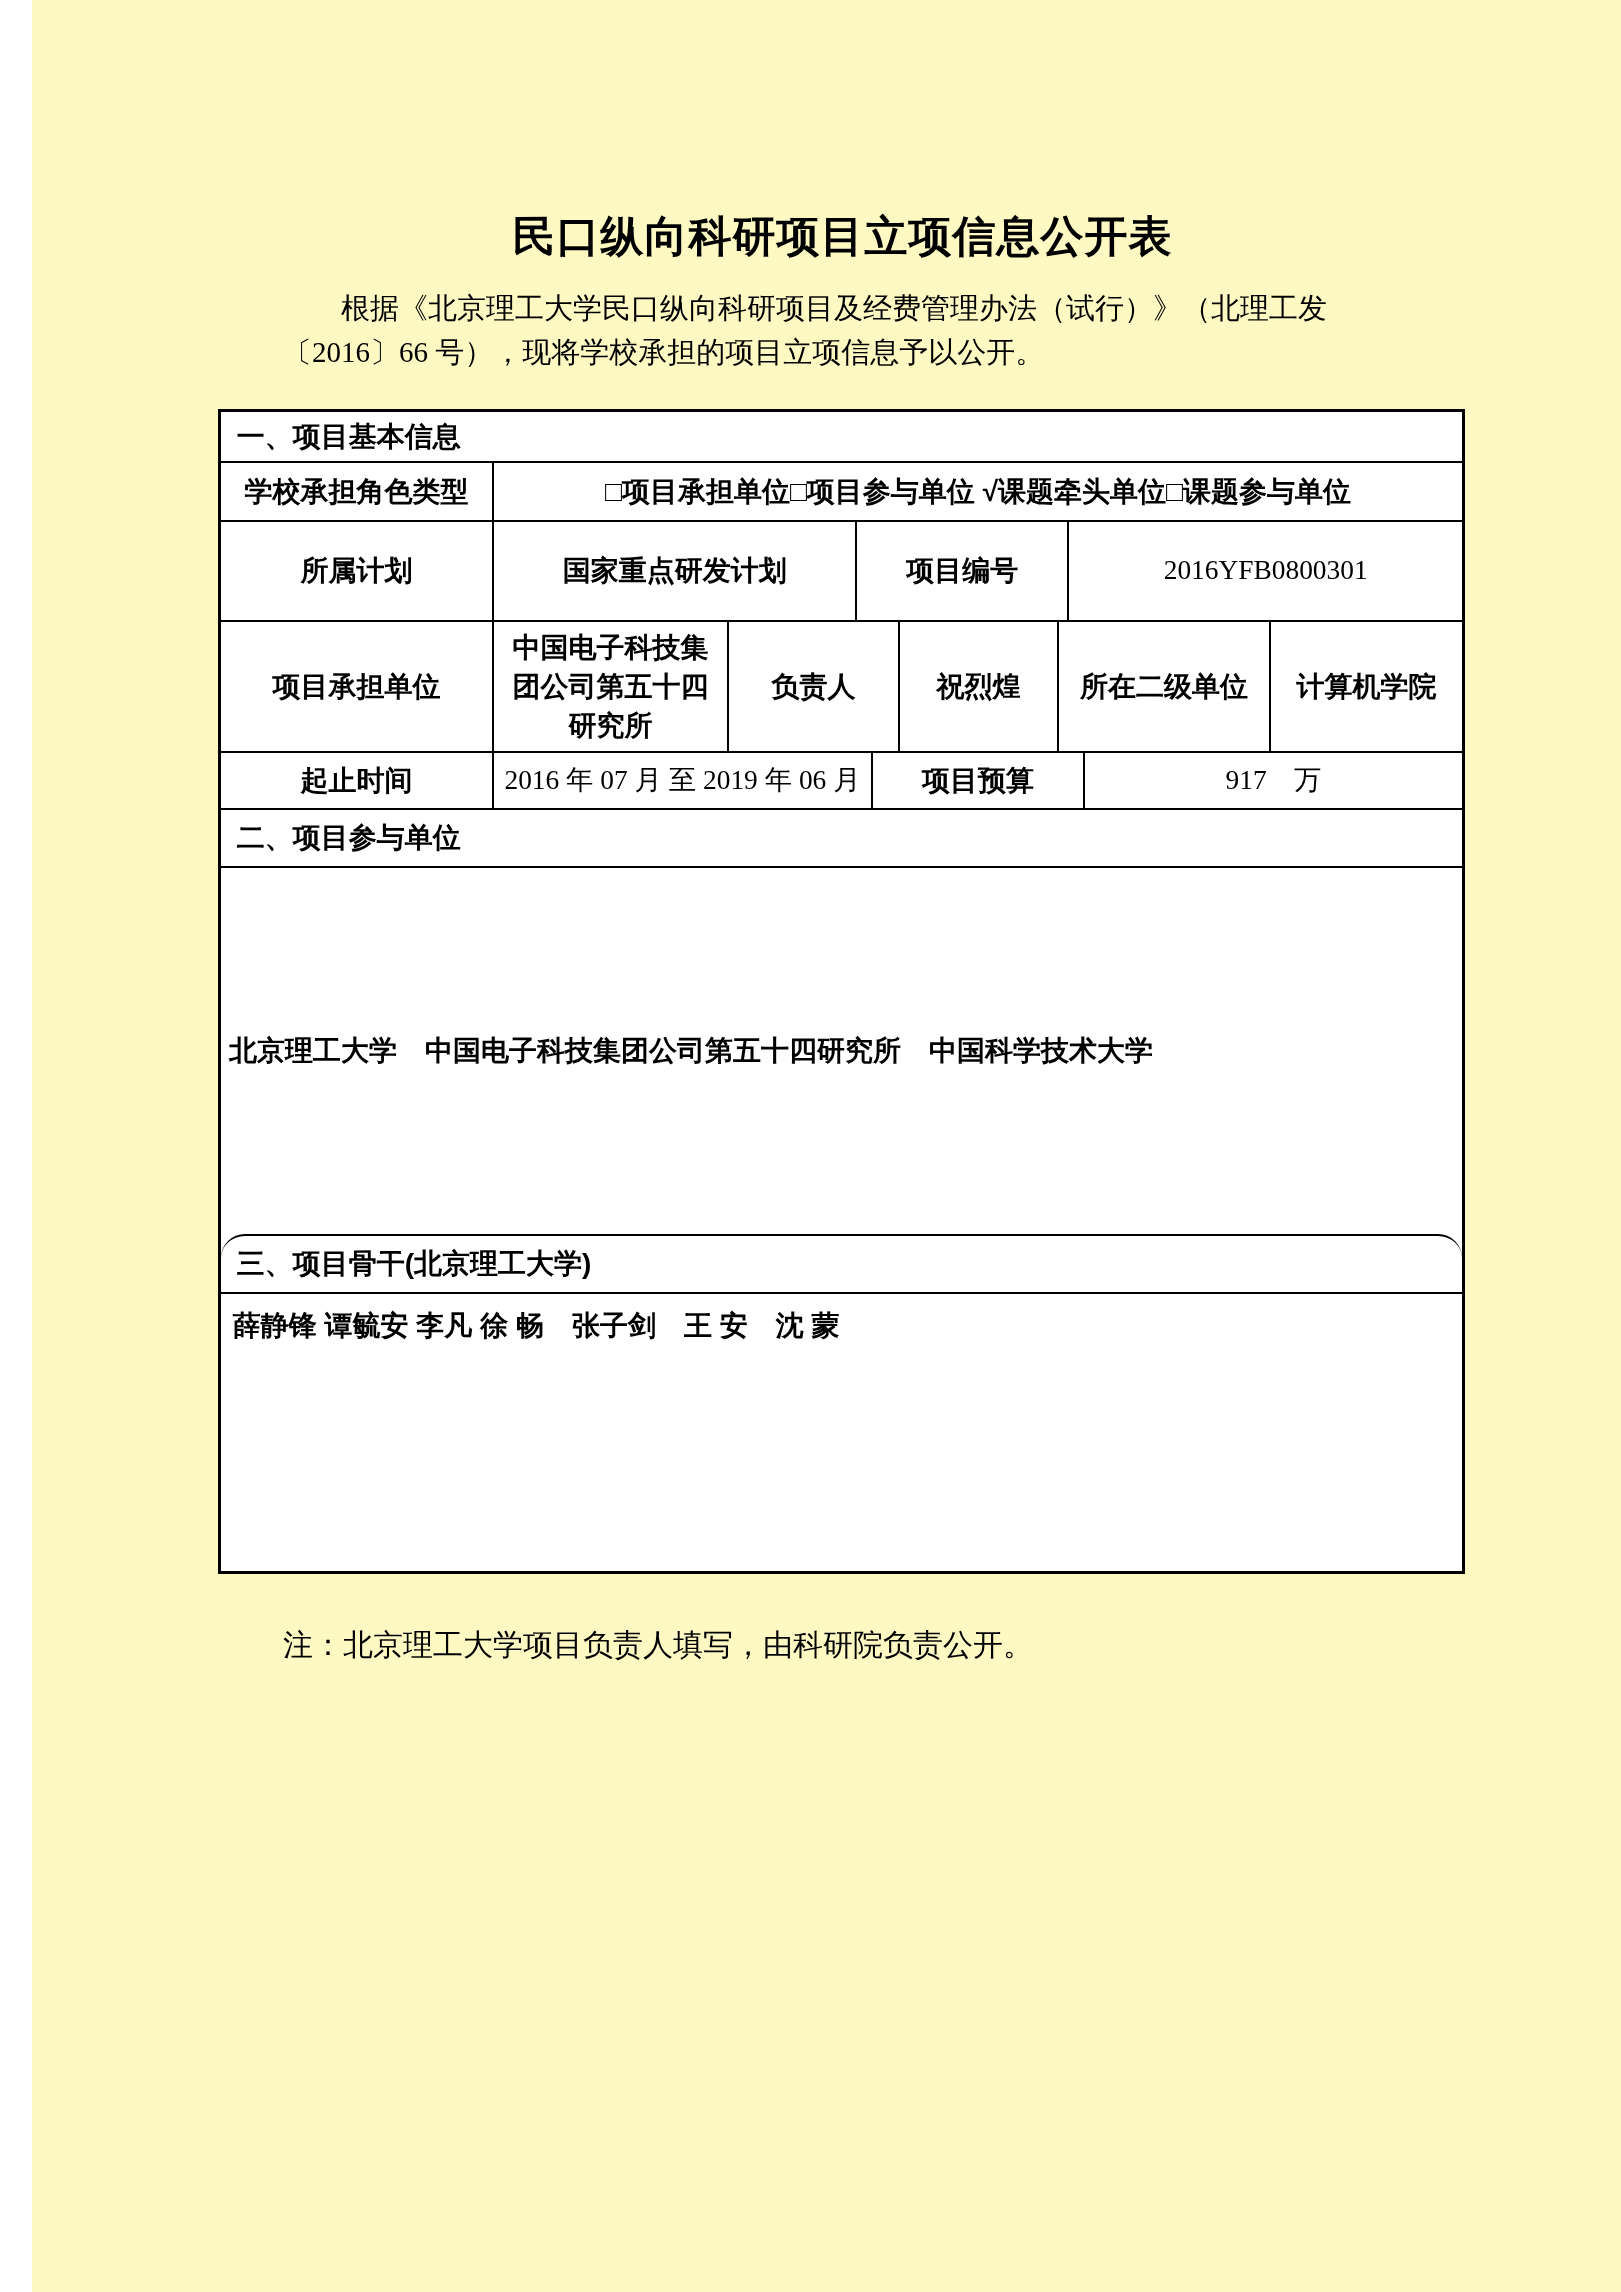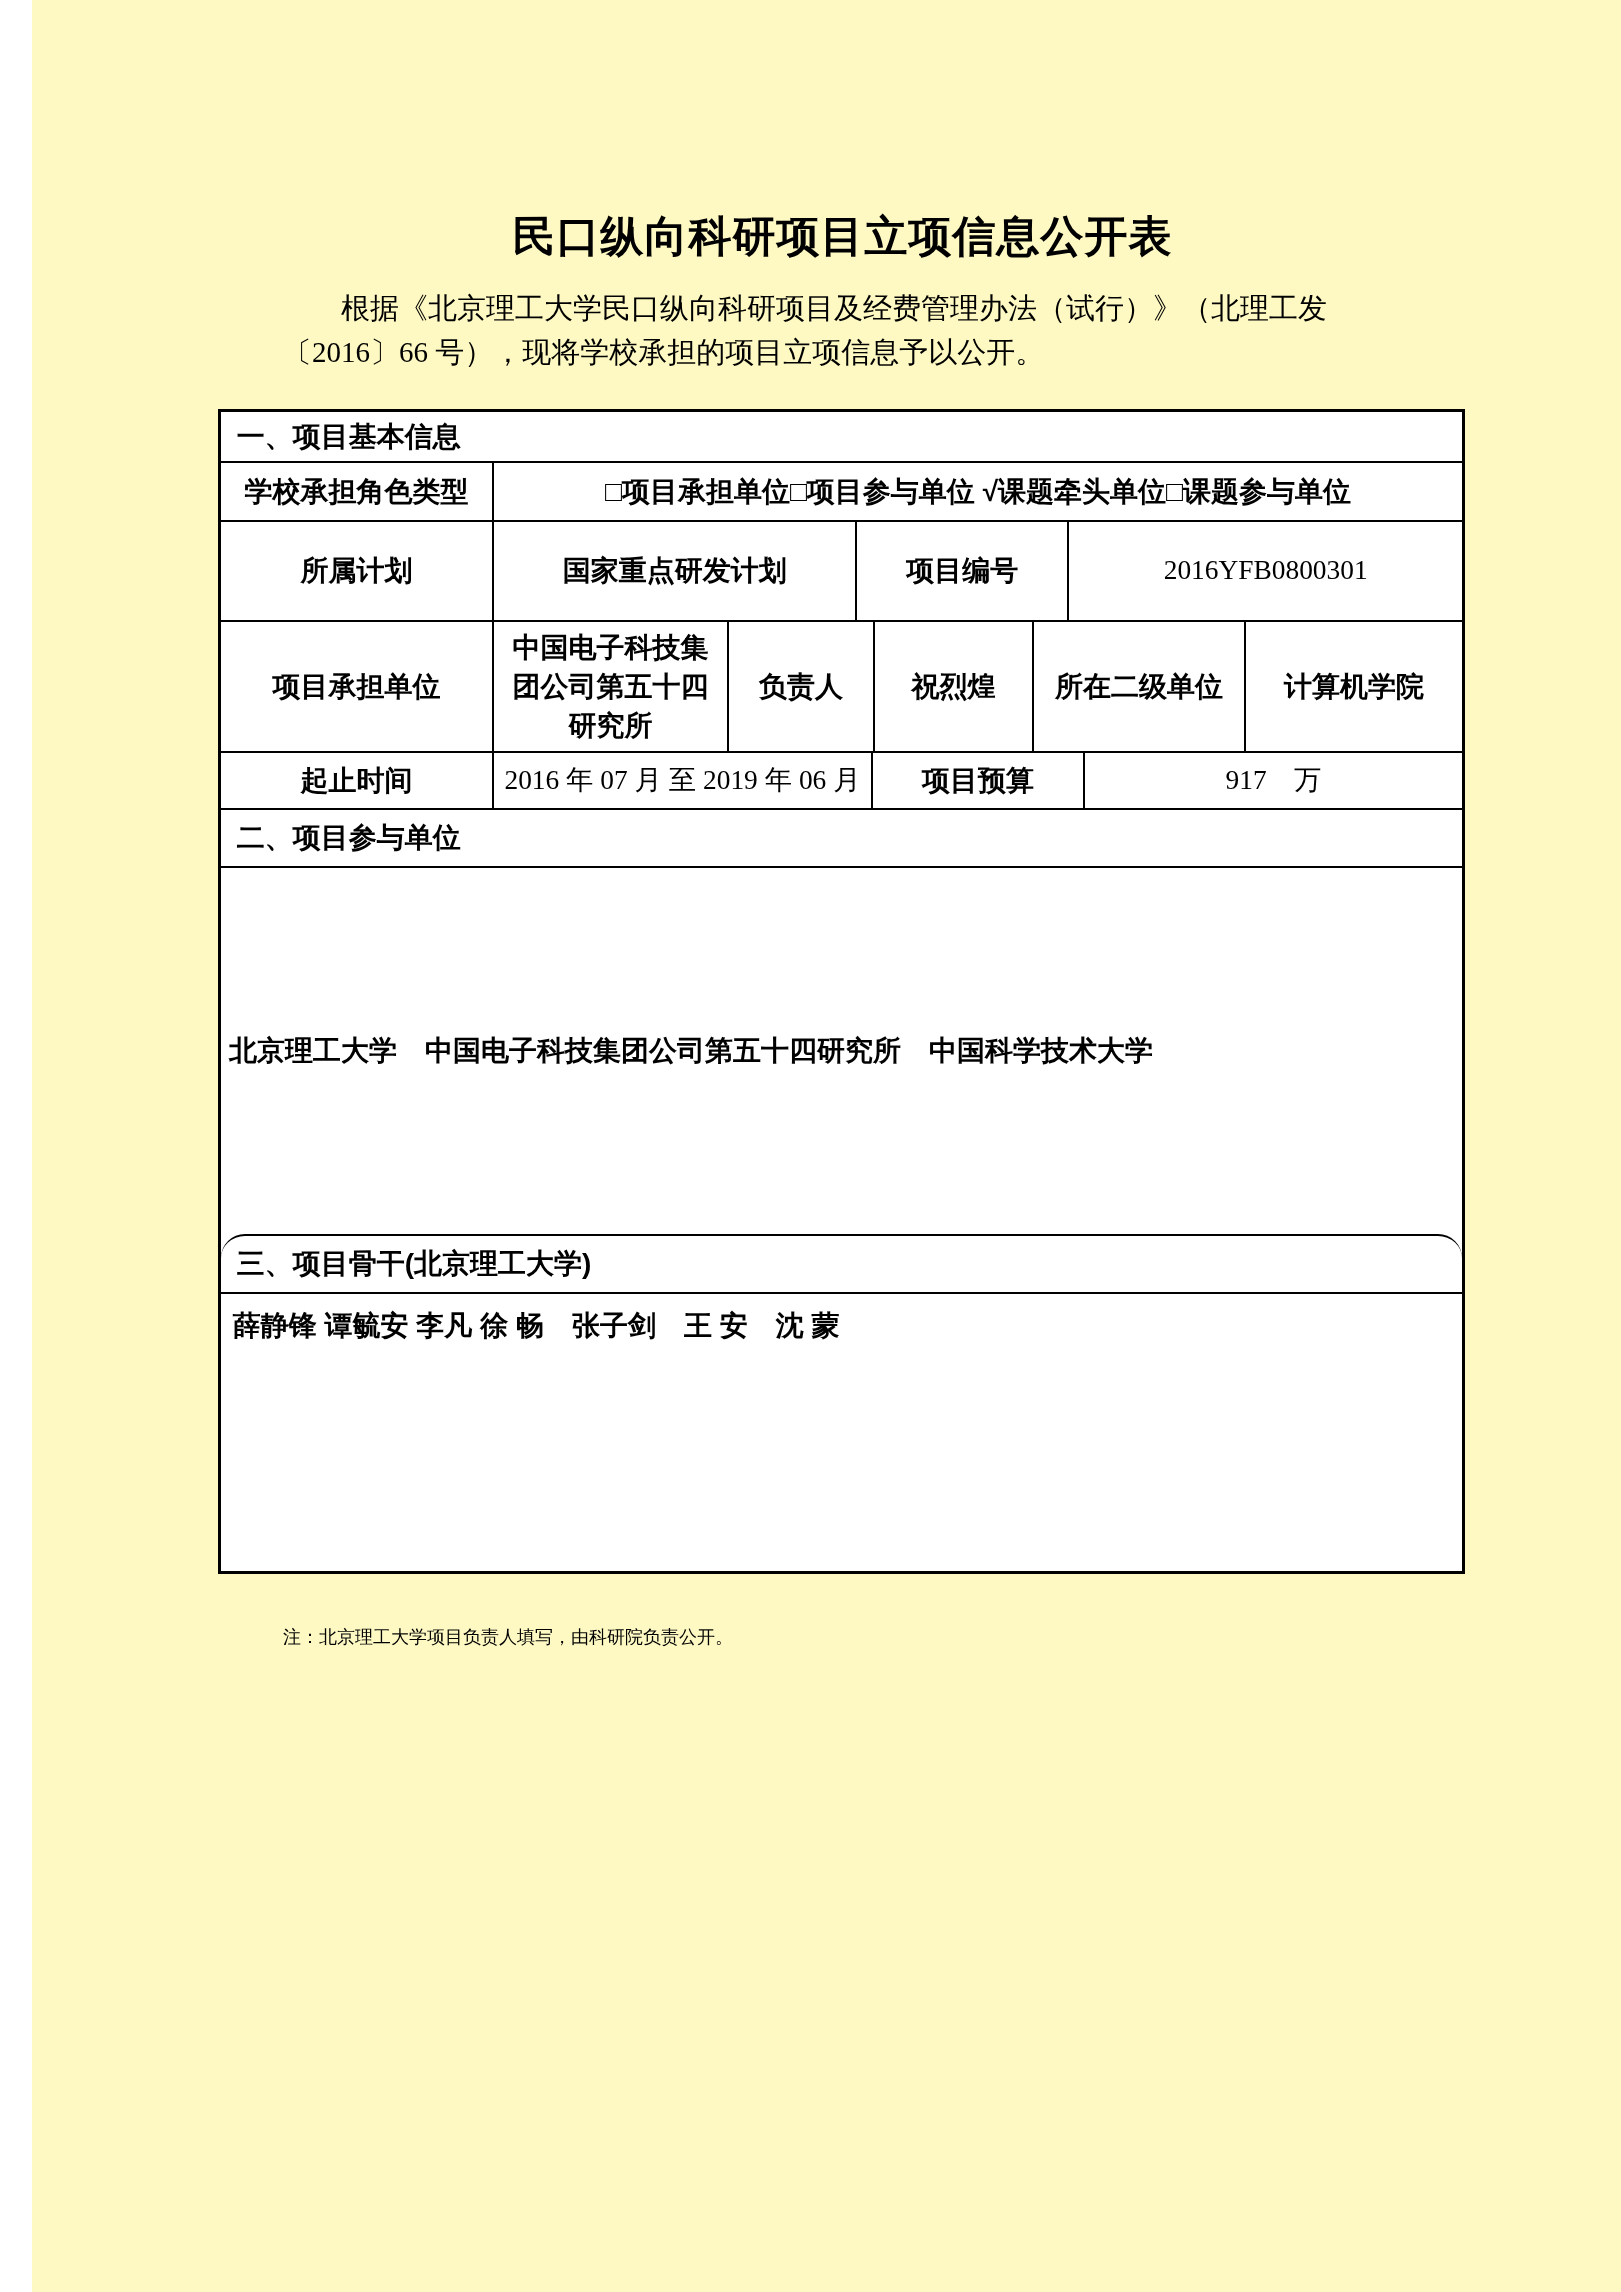--- a/index.html
+++ b/index.html
@@ -73,21 +73,21 @@
     font-family: "Liberation Sans", sans-serif;
     font-weight: bold;
     font-size: 28px;
     line-height: 1.4;
     white-space: pre-wrap;
   }
   .td.nb { border-left: none; }
   .c-label { width: 271px; flex: none; }
   .c-flex  { flex: 1; min-width: 0; }
   .c-unit  { width: 235px; flex: none; padding: 0 10.8px; }
-  .c-ldr-l { width: 146px; flex: none; }
+  .c-ldr-l { width: 171px; flex: none; }
   .c-ldr-v { width: 159px; flex: none; }
   .c-num-l { width: 212px; flex: none; }
   .sec-hdr {
     justify-content: flex-start;
     text-align: left;
     padding-left: 15.7px;
   }
   .num {
     font-family: "Liberation Serif", serif;
     font-weight: normal;
@@ -108,21 +108,21 @@
     align-items: flex-start;
     text-align: center;
     padding: 11.8px 11.8px 0 11.8px;
   }
   .note {
     position: absolute;
     top: 1625px;
     left: 251px;
     margin: 0;
     font-family: "Liberation Serif", serif;
-    font-size: 18px;
+    font-size: 30px;
   }
 </style>
 </head>
 <body>
 
 <div class="page">
 
   <h1 class="title">民口纵向科研项目立项信息公开表</h1>
 
   <p class="intro">根据《北京理工大学民口纵向科研项目及经费管理办法（试行）》（北理工发〔2016〕66 号），现将学校承担的项目立项信息予以公开。</p>

